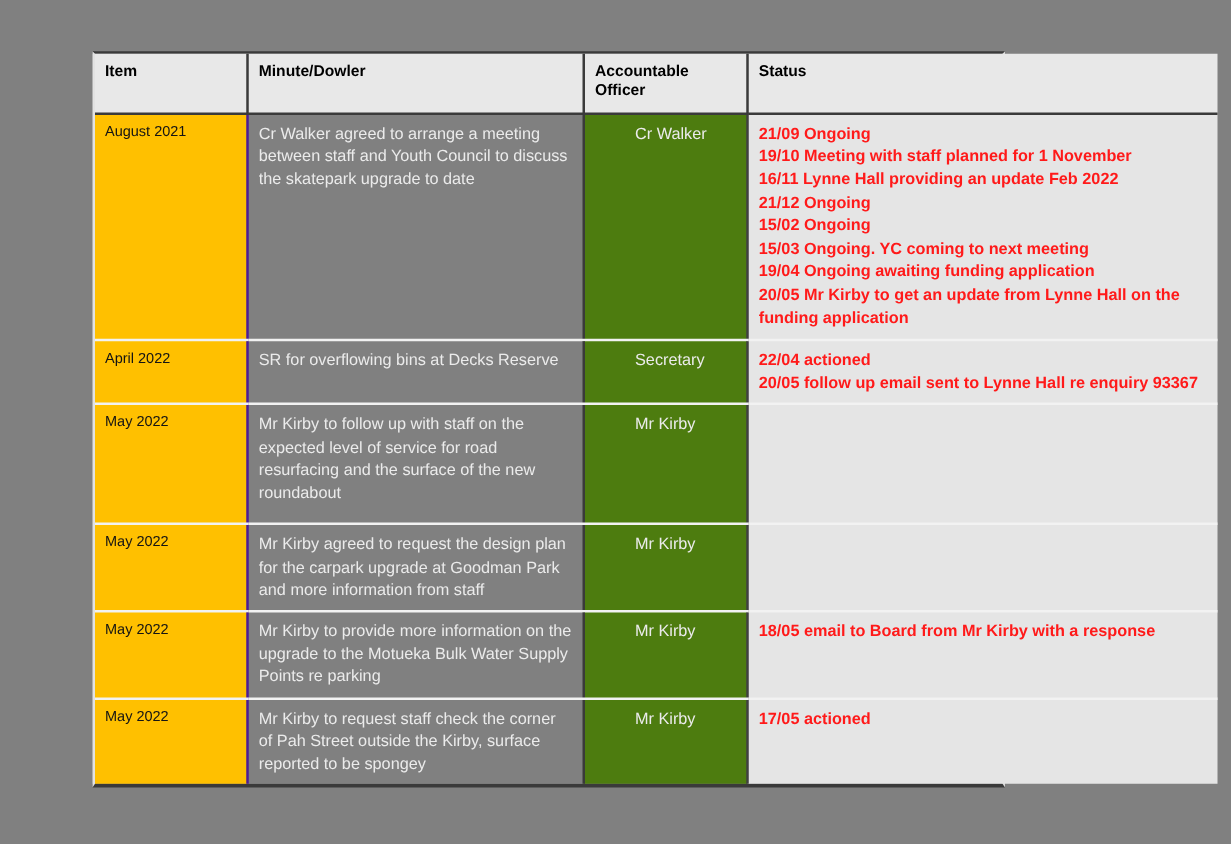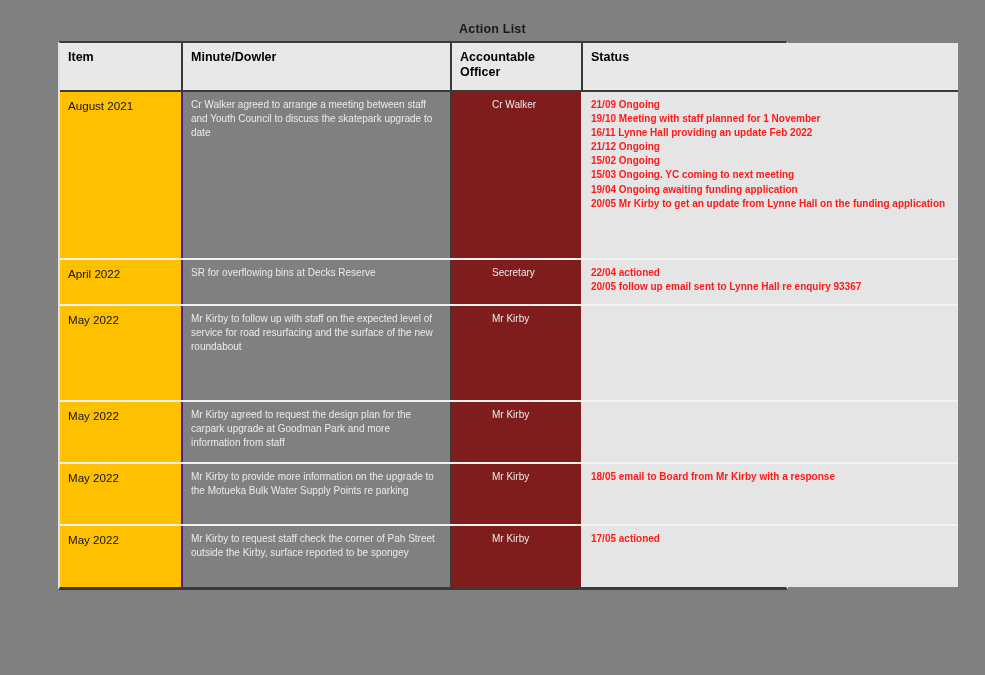--- a/index.html
+++ b/index.html
@@ -24,21 +24,21 @@
     top: 22px;
     width: 985px;
     text-align: center;
     font-size: 12.5px;
     font-weight: bold;
     color: #1a1a1a;
     letter-spacing: 0.2px;
   }
   .table-wrap {
     position: absolute;
-    left: 58px;
+    left: 74px;
     top: 41px;
     width: 730px;
     border-left: 2px solid #e2e2e2;
     border-top: 2px solid #3a3a3a;
     border-right: 2px solid #d8d8d8;
     border-bottom: 3px solid #3a3a3a;
     box-sizing: border-box;
   }
   table.action-list {
     border-collapse: collapse;
@@ -61,63 +61,62 @@
     line-height: 1.22;
     border-right: 2px solid #3a3a3a;
     border-bottom: 2px solid #3a3a3a;
     box-sizing: border-box;
   }
   thead th:last-child { border-right: none; }
   thead th.th-status { border-right: none; }
 
   tbody td {
     vertical-align: top;
-    font-size: 10px;
+    font-size: 13px;
     line-height: 1.40;
     padding: 6px 8px 7px 8px;
     box-sizing: border-box;
     border-bottom: 2px solid #f2f2f2;
   }
   tbody tr:last-child td { border-bottom: none; }
 
   td.cell-item {
     background: #FFC000;
     color: #141414;
     font-size: 11.6px;
     border-right: 2px solid #4c1d95;
   }
   td.cell-minute {
     background: #808080;
     color: #ebebeb;
     border-right: 2px solid #3a3a3a;
   }
   td.cell-officer {
-    background: #7f1d1d;
+    background: #4d7c0f;
     color: #ebebeb;
-    border-right: 2px solid #e5e5e5;
+    border-right: 2px solid #404040;
     padding-left: 40px;
   }
   td.cell-status {
     background: #e5e5e5;
     color: #ff1a1a;
     font-weight: bold;
     line-height: 1.42;
   }
   td.cell-status .status-line {
     display: block;
     white-space: normal;
   }
   .empty-cell { display: block; min-height: 1px; }
 </style>
 </head>
 <body>
 
 <div class="page">
 
-  <div class="doc-title">Action List</div>
 
   <div class="table-wrap">
     <table class="action-list">
       <colgroup>
         <col class="c-item">
         <col class="c-minute">
         <col class="c-officer">
         <col class="c-status">
       </colgroup>
       <thead>

